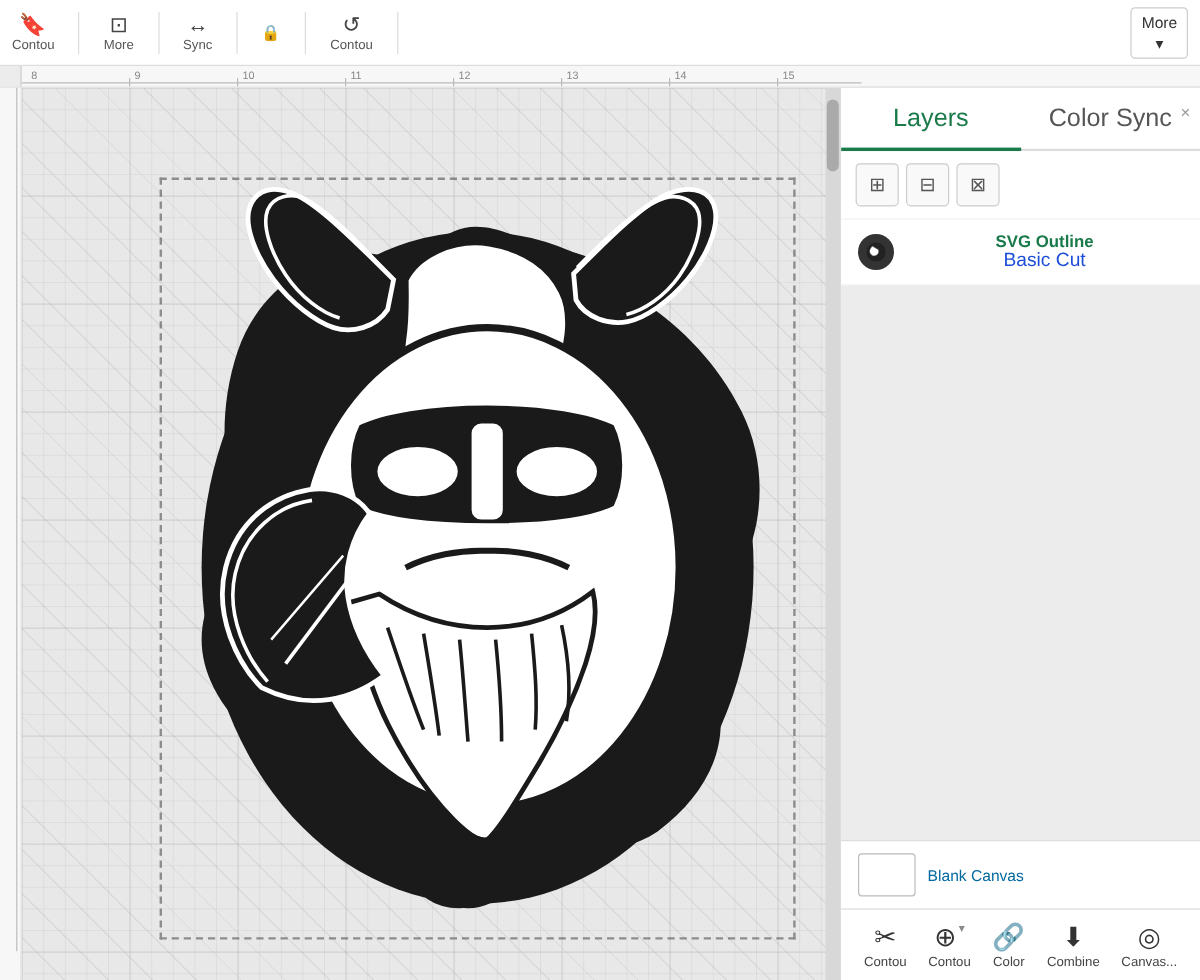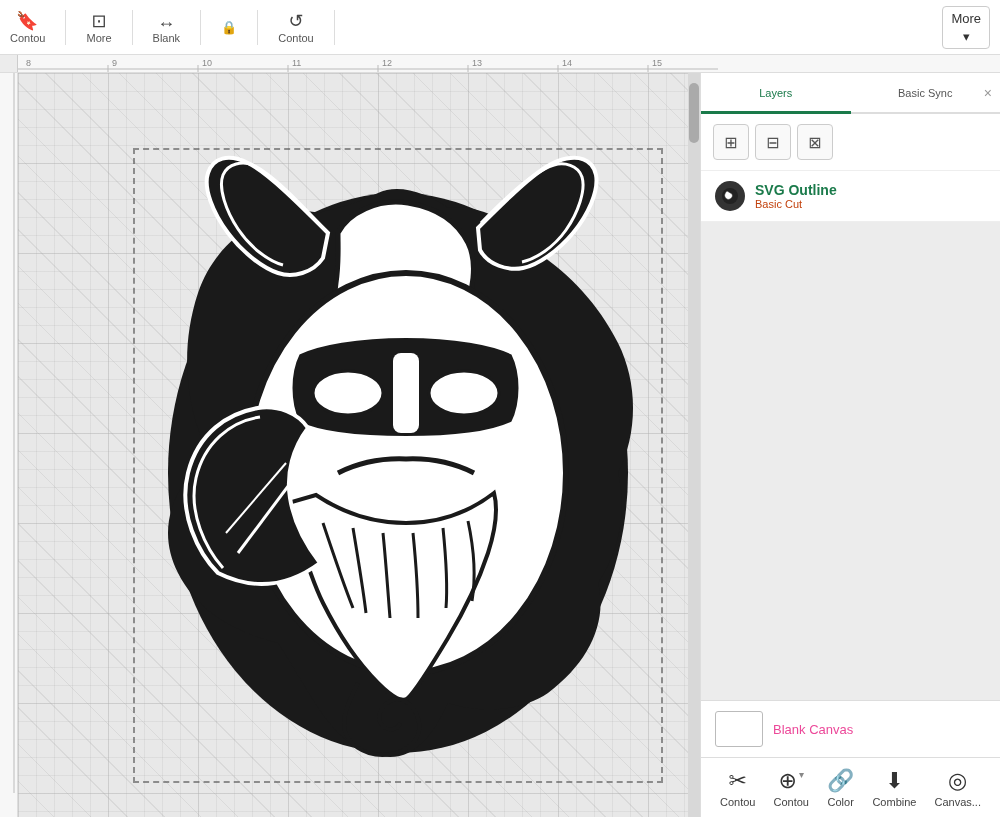--- a/index.html
+++ b/index.html
@@ -160,21 +160,21 @@
     .panel-tabs {
       display: flex;
       background: #fff;
       border-bottom: 2px solid #ddd;
       flex-shrink: 0;
     }
     .panel-tab {
       flex: 1;
       text-align: center;
       padding: 14px 8px 12px;
-      font-size: 11px;
+      font-size: 21px;
       font-weight: 500;
       cursor: pointer;
       color: #555;
       border-bottom: 3px solid transparent;
       margin-bottom: -2px;
     }
     .panel-tab.active {
       color: #1a7a4a;
       border-bottom: 3px solid #1a7a4a;
     }
@@ -227,29 +227,29 @@
       height: 30px;
       border-radius: 50%;
       background: #333;
       display: flex;
       align-items: center;
       justify-content: center;
       font-size: 14px;
       color: #fff;
       flex-shrink: 0;
     }
-    .layer-info { flex: 1; }
+    .layer-info { flex: 1; text-align: center; }
     .layer-name {
       font-size: 14px;
       font-weight: 600;
       color: #1a7a4a;
     }
     .layer-type {
-      font-size: 11px;
-      color: #c2410c;
+      font-size: 16px;
+      color: #1d4ed8;
     }
 
     
     .panel-spacer { flex: 1; background: #ececec; }
 
     
     .blank-canvas-item {
       display: flex;
       align-items: center;
       padding: 10px 14px;
@@ -261,21 +261,21 @@
     .blank-canvas-thumb {
       width: 48px;
       height: 36px;
       border: 1px solid #bbb;
       background: #fff;
       border-radius: 3px;
       flex-shrink: 0;
     }
     .blank-canvas-label {
       font-size: 13px;
-      color: #ec4899;
+      color: #0369a1;
     }
 
     
     .bottom-toolbar {
       height: 60px;
       background: #fff;
       border-top: 1px solid #ddd;
       display: flex;
       align-items: center;
       justify-content: space-around;
@@ -323,21 +323,21 @@
     <span>Contou</span>
   </div>
   <div class="toolbar-separator"></div>
   <div class="toolbar-item">
     <span class="icon-area">⊡</span>
     <span>More</span>
   </div>
   <div class="toolbar-separator"></div>
   <div class="toolbar-item">
     <span class="icon-area">↔</span>
-    <span>Blank</span>
+    <span>Sync</span>
   </div>
   <div class="toolbar-separator"></div>
   <div style="display:flex;align-items:center;gap:4px;">
     <span style="font-size:13px;color:#888;">🔒</span>
   </div>
   <div class="toolbar-separator"></div>
   <div class="toolbar-item">
     <span class="icon-area">↺</span>
     <span>Contou</span>
   </div>
@@ -460,21 +460,21 @@
     </div>
   </div>
 
   <div class="right-panel">
 
     <div class="panel-tabs">
       <div class="panel-tab active">
         <span>Layers</span>
       </div>
       <div class="panel-tab panel-tab-close">
-        <span>Basic Sync</span>
+        <span>Color Sync</span>
       </div>
     </div>
 
     <div class="panel-icons">
       <div class="panel-icon-btn">
         <span>⊞</span>
       </div>
       <div class="panel-icon-btn">
         <span>⊟</span>
       </div>

